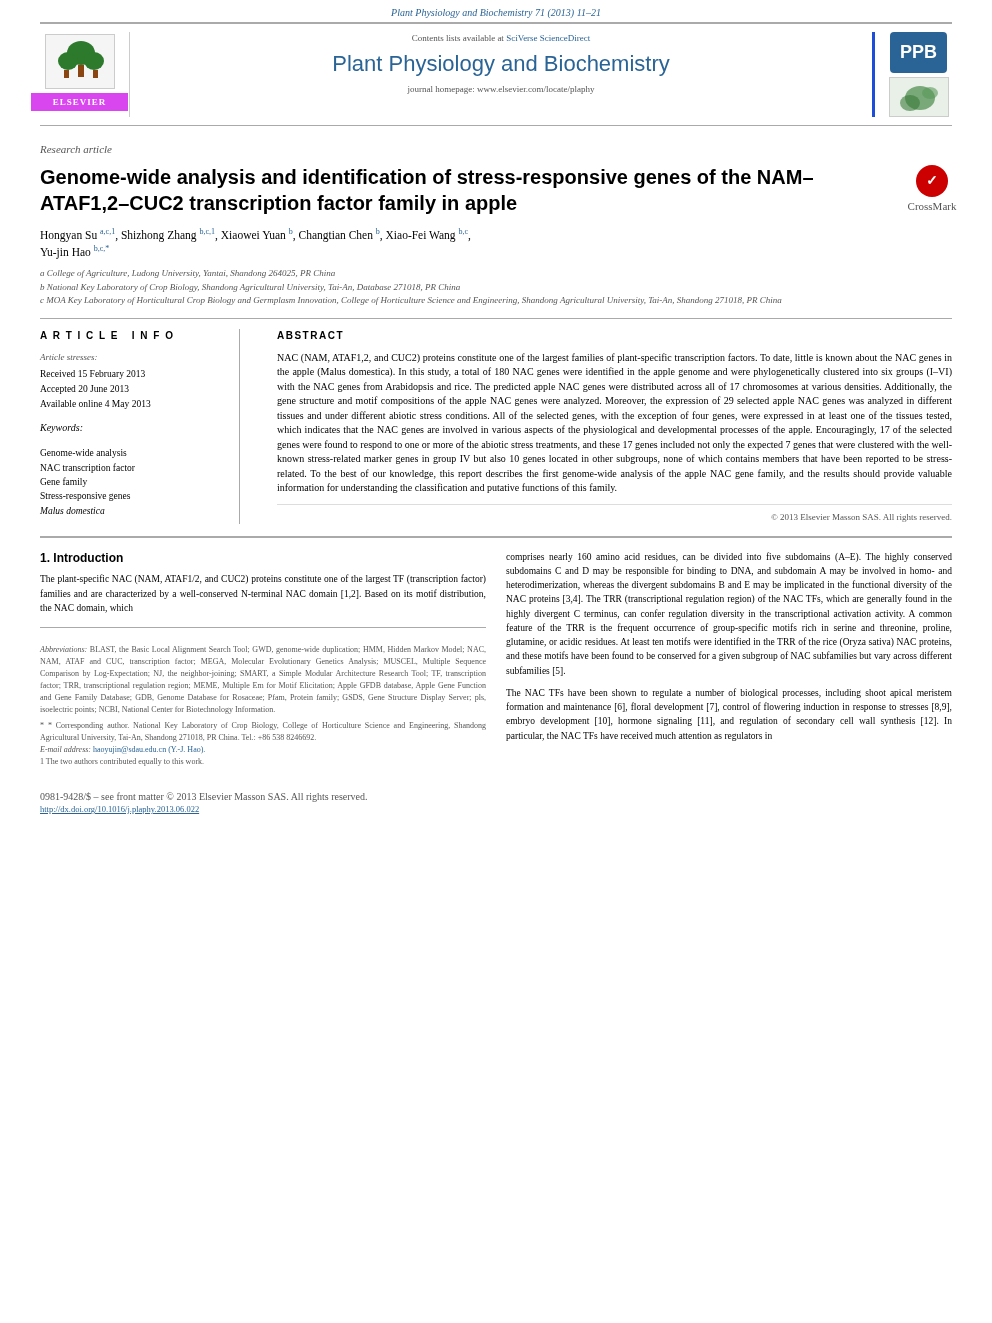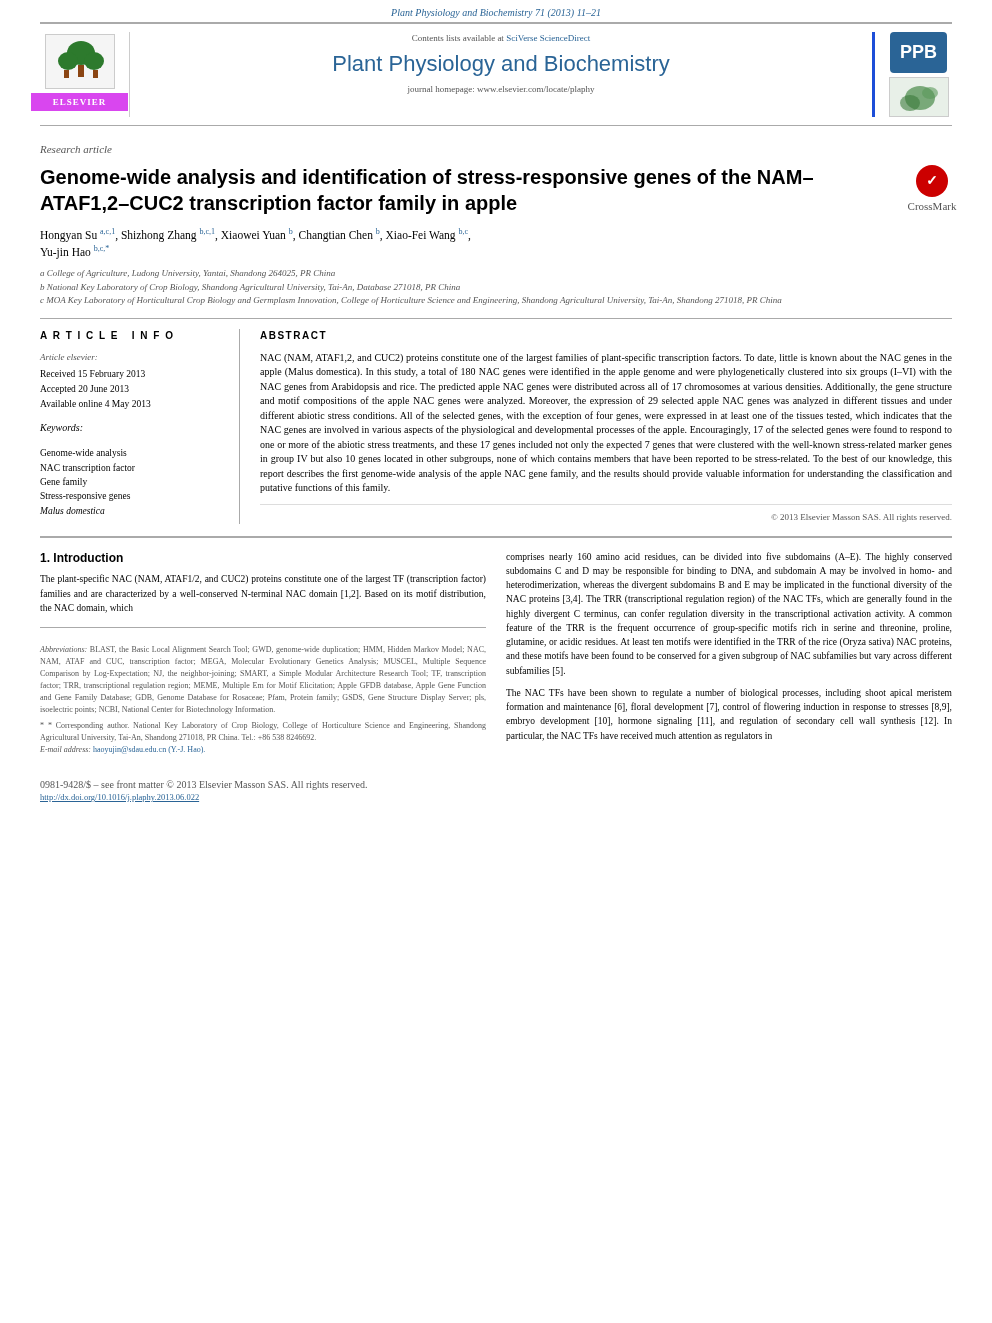--- a/index.html
+++ b/index.html
@@ -151,21 +151,21 @@
       margin-bottom: 8px;
       line-height: 1.5;
     }
     .divider {
       border: none;
       border-top: 1px solid #aaa;
       margin: 10px 0;
     }
     .two-col {
       display: flex;
-      gap: 20px;
+      gap: 37px;
       margin-top: 8px;
     }
     .left-col {
       width: 200px;
       flex-shrink: 0;
       border-right: 1px solid #aaa;
       padding-right: 16px;
     }
     .right-col {
       flex: 1;
@@ -342,21 +342,21 @@
     <span>c MOA Key Laboratory of Horticultural Crop Biology and Germplasm Innovation, College of Horticulture Science and Engineering, Shandong Agricultural University, Tai-An, Shandong 271018, PR China</span>
   </div>
 
   <hr class="divider">
 
   <div class="two-col">
 
     <div class="left-col">
       <div class="section-heading">A R T I C L E &nbsp; I N F O</div>
 
-      <div class="article-info-label">Article elsevier:</div>
+      <div class="article-info-label">Article stresses:</div>
       <div class="article-info-date">Received 15 February 2013</div>
       <div class="article-info-date">Accepted 20 June 2013</div>
       <div class="article-info-date">Available online 4 May 2013</div>
 
       <div class="keywords-heading">Keywords:</div>
       <div class="keyword-item">Genome-wide analysis</div>
       <div class="keyword-item">NAC transcription factor</div>
       <div class="keyword-item">Gene family</div>
       <div class="keyword-item">Stress-responsive genes</div>
       <div class="keyword-item italic">Malus domestica</div>
@@ -381,20 +381,21 @@
         <div class="footnote-area">
           <div class="footnote-text">
             <span class="italic">Abbreviations: </span><span>BLAST, the Basic Local Alignment Search Tool; GWD, genome-wide duplication; HMM, Hidden Markov Model; NAC, NAM, ATAF and CUC, transcription factor; MEGA, Molecular Evolutionary Genetics Analysis; MUSCEL, Multiple Sequence Comparison by Log-Expectation; NJ, the neighbor-joining; SMART, a Simple Modular Architecture Research Tool; TF, transcription factor; TRR, transcriptional regulation region; MEME, Multiple Em for Motif Elicitation; Apple GFDB database, Apple Gene Function and Gene Family Database; GDB, Genome Database for Rosaceae; Pfam, Protein family; GSDS, Gene Structure Display Server; pls, isoelectric points; NCBI, National Center for Biotechnology Information.</span>
           </div>
           <div class="footnote-text" style="margin-top:4px;">
             * <span>* Corresponding author.</span> <span>National Key Laboratory of Crop Biology, College of Horticulture Science and Engineering, Shandong Agricultural University, Tai-An, Shandong 271018, PR China. Tel.: +86 538 8246692.</span>
           </div>
           <div class="footnote-text">
             <span class="italic">E-mail address:</span> <span style="color:#2a6496;">haoyujin@sdau.edu.cn (Y.-J. Hao).</span>
           </div>
+          <div class="footnote-text">1 The two authors contributed equally to this work.</div>
         </div>
 
         <div class="bottom-footer">
           <div class="issn-line">0981-9428/$ – see front matter © 2013 Elsevier Masson SAS. All rights reserved.</div>
           <div class="doi-line">http://dx.doi.org/10.1016/j.plaphy.2013.06.022</div>
         </div>
       </div>
 
       <div class="body-right">
         <div class="body-text">comprises nearly 160 amino acid residues, can be divided into five subdomains (A–E). The highly conserved subdomains C and D may be responsible for binding to DNA, and subdomain A may be involved in homo- and heterodimerization, whereas the divergent subdomains B and E may be implicated in the functional diversity of the NAC proteins [3,4]. The TRR (transcriptional regulation region) of the NAC TFs, which are generally found in the highly divergent C terminus, can confer regulation diversity in the transcriptional activation activity. A common feature of the TRR is the frequent occurrence of group-specific motifs rich in serine and threonine, proline, glutamine, or acidic residues. At least ten motifs were identified in the TRR of the rice (Oryza sativa) NAC proteins, and these motifs have been found to be conserved for a given subgroup of NAC subfamilies but vary across different subfamilies [5].</div>

